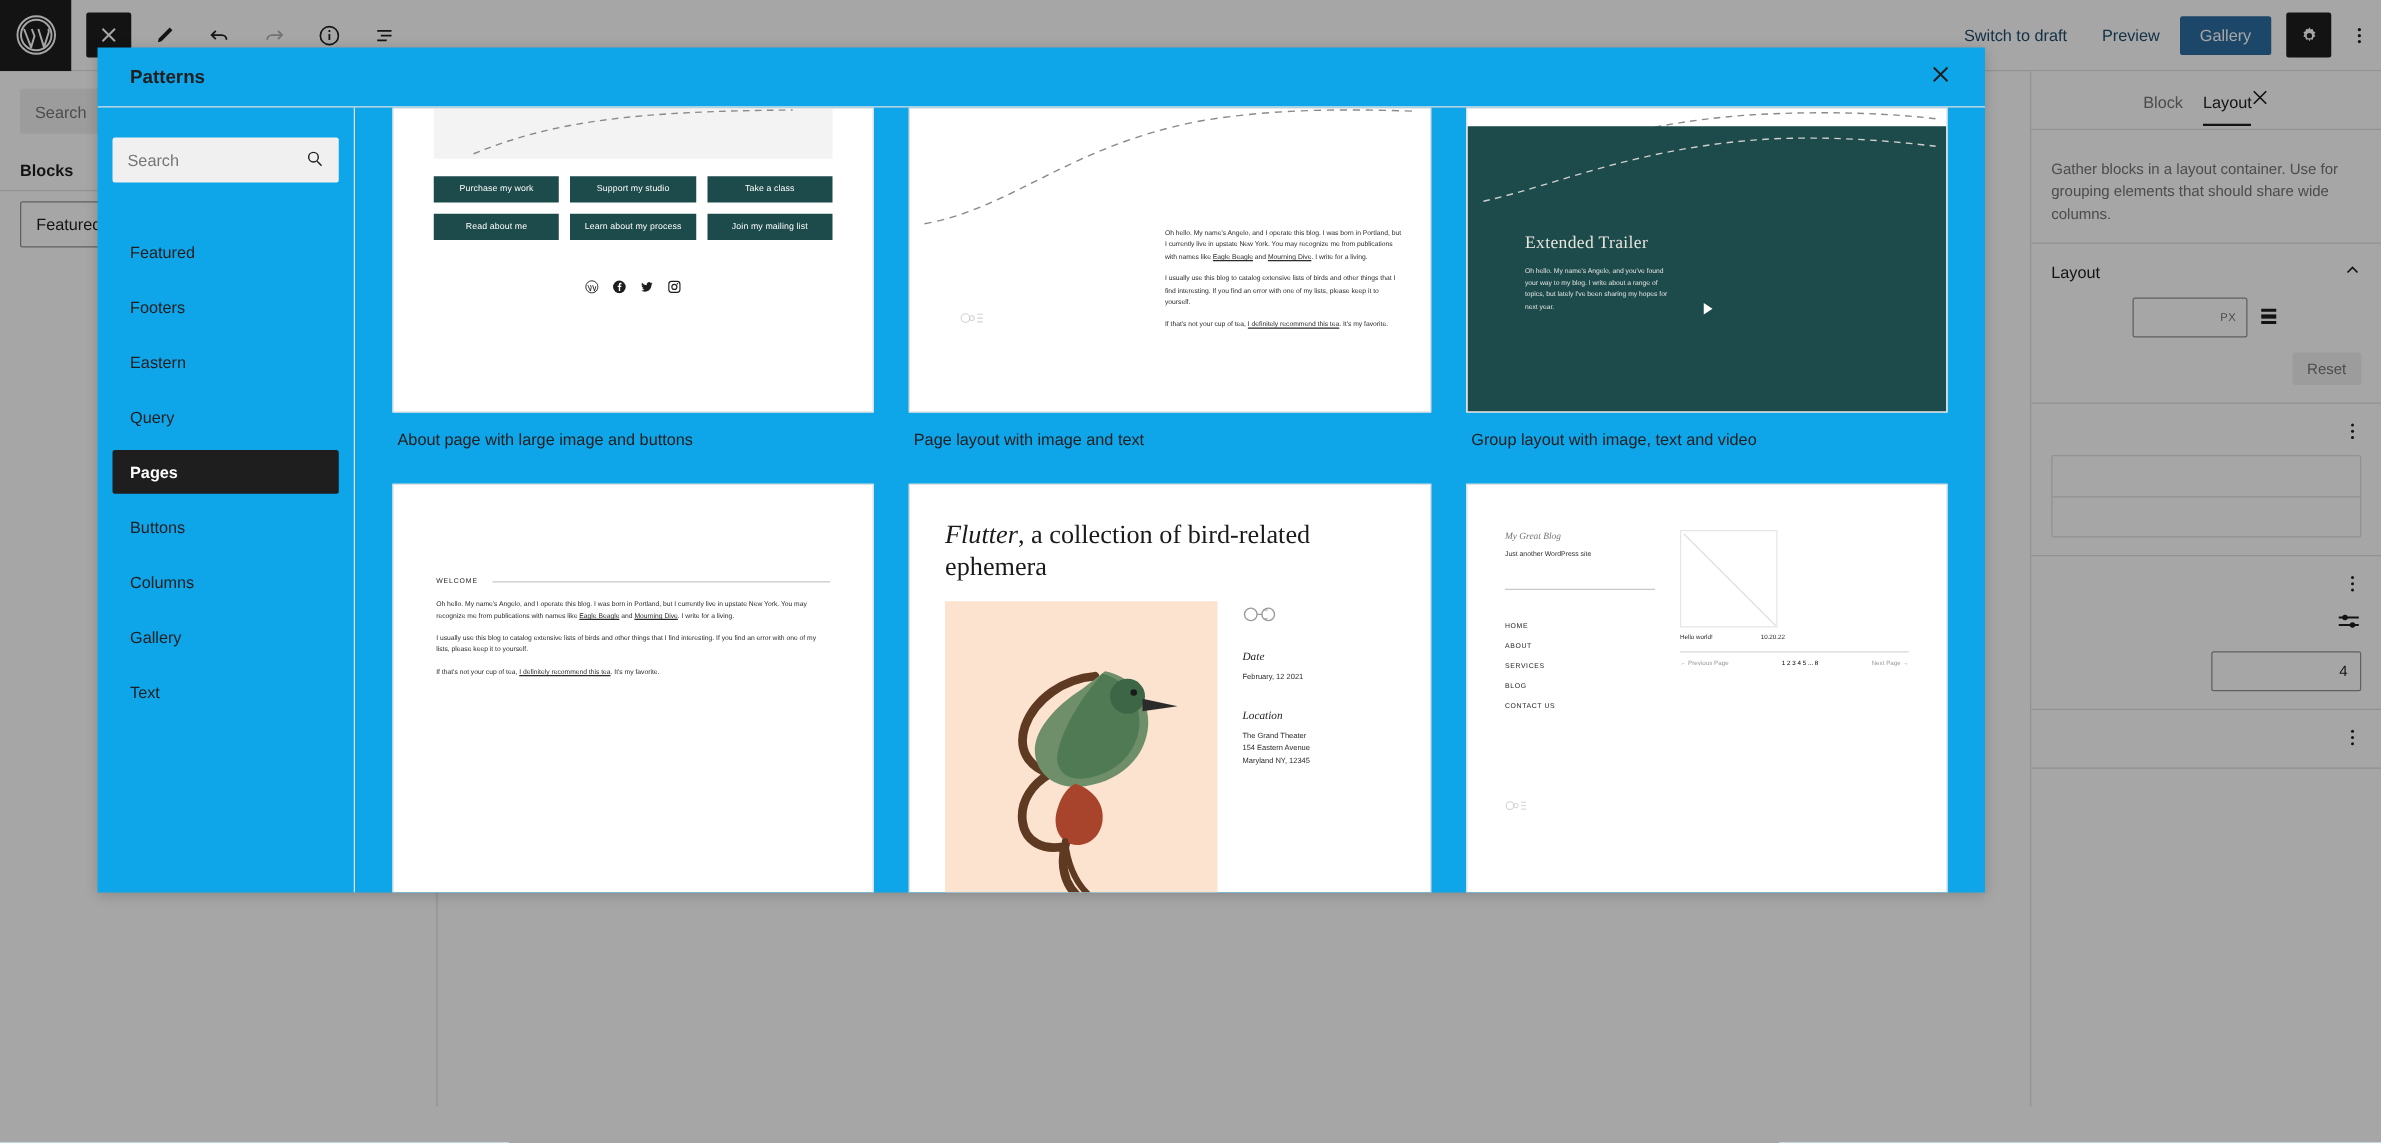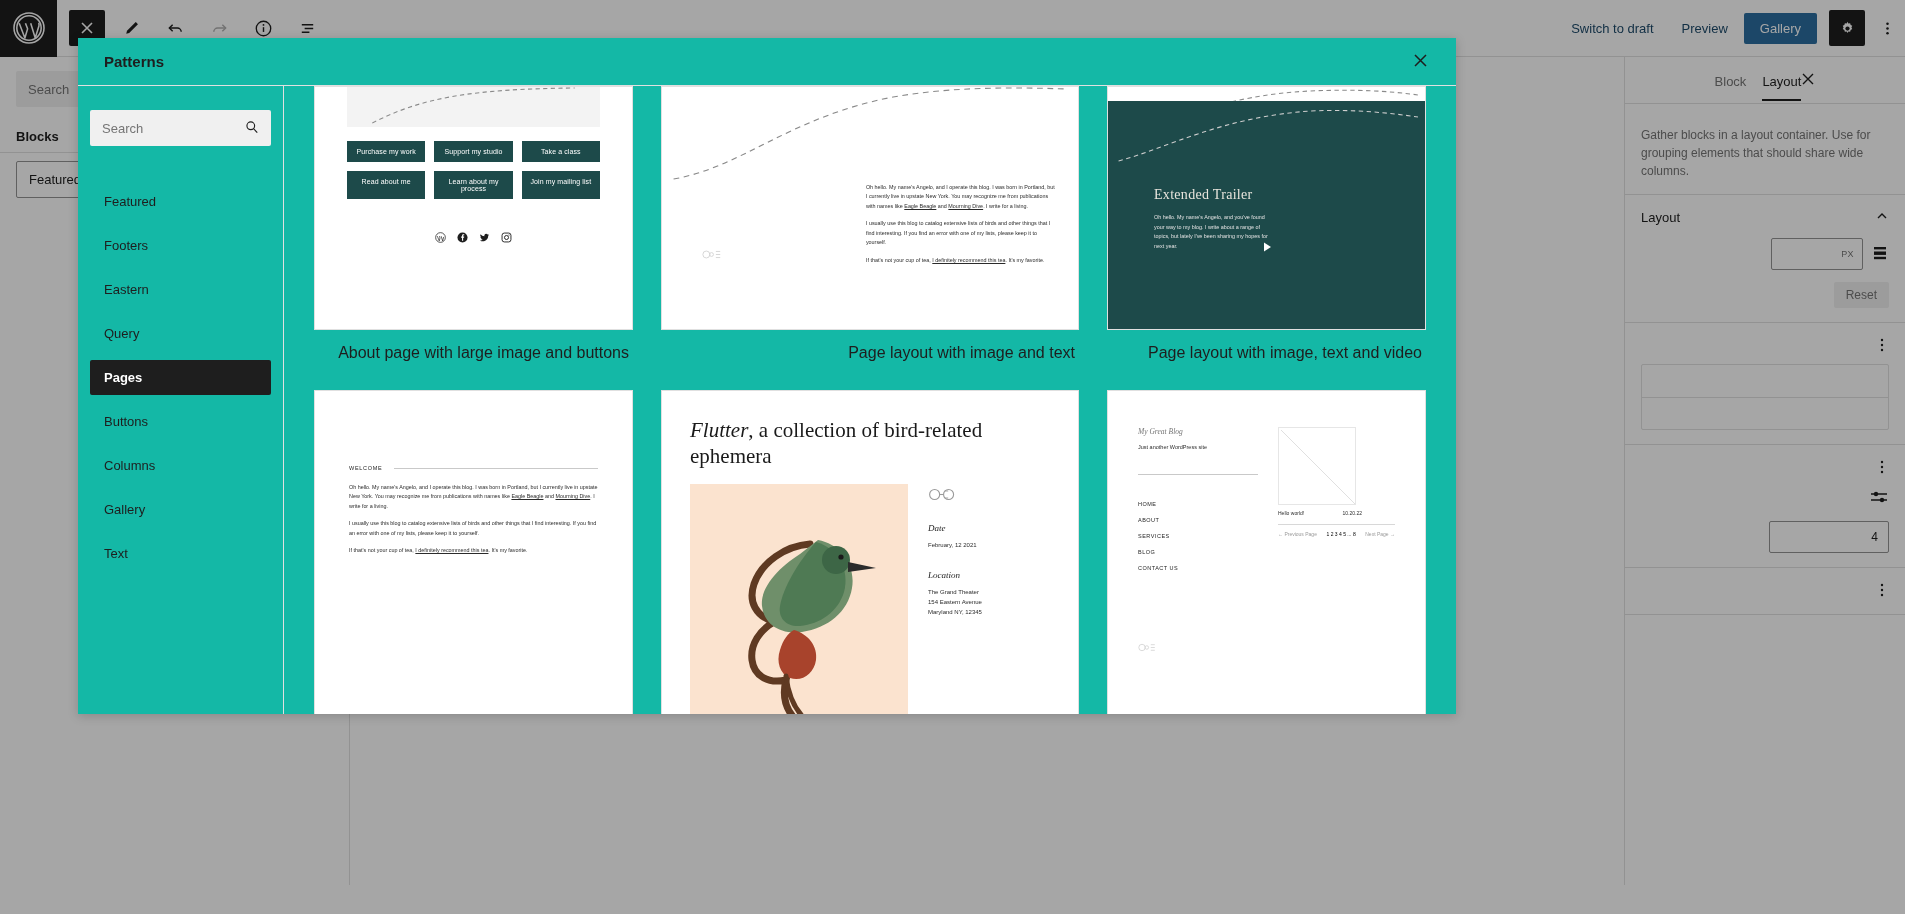--- a/index.html
+++ b/index.html
@@ -87,21 +87,21 @@
   .rp-tab { padding: 14px 0 12px; cursor: pointer; color: #757575; }
   .rp-tab.active { color: #1e1e1e; box-shadow: inset 0 -2px 0 #1e1e1e; font-weight: 500; }
   .rp-x { cursor: pointer; color: #1e1e1e; font-size: 15px; }
   .rp-section { padding: 14px 16px; border-bottom: 1px solid #e0e0e0; }
   .rp-sec-head {
     display: flex; align-items: center; justify-content: space-between;
     font-size: 13px; font-weight: 500; cursor: pointer;
   }
   .rp-desc { font-size: 12px; color: #757575; line-height: 1.5; margin-top: 8px; }
   .rp-row {
-    display: flex; align-items: center; justify-content: flex-end;
+    display: flex; align-items: center; justify-content: center;
     margin-top: 12px; gap: 8px;
   }
   .rp-input {
     border: 1px solid #949494; border-radius: 2px; height: 32px;
     display: flex; align-items: center; justify-content: space-between;
     padding: 0 8px; font-size: 12px; width: 92px; color: #1e1e1e;
   }
   .rp-unit { font-size: 9px; color: #757575; letter-spacing: .4px; }
   .rp-reset {
     background: #f0f0f0; border-radius: 2px; padding: 6px 12px;
@@ -126,22 +126,22 @@
   }
   .bc-sep { color: #757575; font-size: 11px; }
   .bc-item { cursor: pointer; }
 
   
   #overlay {
     position: absolute; inset: 0;
     background: rgba(0,0,0,0.35);
   }
   #modal {
-    position: absolute; left: 78px; top: 38px; width: 1378px; height: 676px;
-    background: #14b8a6; overflow: hidden;
+    position: absolute; left: 78px; top: 38px; width: 1510px; height: 676px;
+    background: #0ea5e9; overflow: hidden;
     box-shadow: 0 2px 10px rgba(0,0,0,.18);
   }
   .modal-head {
     height: 48px; display: flex; align-items: center; justify-content: space-between;
     padding: 0 22px 0 26px; border-bottom: 1px solid #e0e0e0;
   }
   .modal-title { font-size: 15px; font-weight: 600; color: #1e1e1e; }
   .modal-x { cursor: pointer; color: #1e1e1e; font-size: 15px; padding: 6px; }
 
   .modal-body { display: flex; height: 628px; }
@@ -168,21 +168,21 @@
     padding-top: 0;
   }
   .pcard { display: flex; flex-direction: column; }
   .pframe {
     border: 1px solid #e0e0e0; background: #fff; overflow: hidden;
     position: relative; cursor: pointer;
   }
   .pframe.r1 { height: 244px; }
   .pframe.r2 { height: 343px; }
   .pcaption {
-    font-size: 16px; color: #1e1e1e; text-align: right; padding: 14px 4px 18px;
+    font-size: 13px; color: #1e1e1e; text-align: left; padding: 14px 4px 18px;
   }
 
   
   .p1-img { height: 40px; background: #f3f3f3; position: relative; margin: 0 32px; }
   .p1-btns { display: grid; grid-template-columns: repeat(3,1fr); gap: 9px; padding: 14px 32px 0; }
   .pbtn {
     background: #1d4a4a; color: #fff; font-size: 7px; text-align: center;
     padding: 7px 2px; letter-spacing: .1px;
   }
   .p1-social {
@@ -577,21 +577,21 @@
                 <div class="p3-title">Extended Trailer</div>
                 <div class="p3-text">Oh hello. My name's Angelo, and you've found your way to my blog. I write about a range of topics, but lately I've been sharing my hopes for next year.</div>
                 <div class="p3-play">
                   <svg width="14" height="14" viewBox="0 0 14 14">
                       <path d="M4 2.4 L11 7 L4 11.6 Z" fill="#ffffff"></path>
                     </svg>
                 </div>
               </div>
             </div>
           </div>
-          <div class="pcaption">Page layout with image, text and video</div>
+          <div class="pcaption">Group layout with image, text and video</div>
         </div>
 
         <div class="pcard">
           <div class="pframe r2">
             <div class="p4">
               <div class="p4-welcome">
                 <span>WELCOME</span>
                 <span class="rule"></span>
               </div>
               <div class="p4-text ptext">

